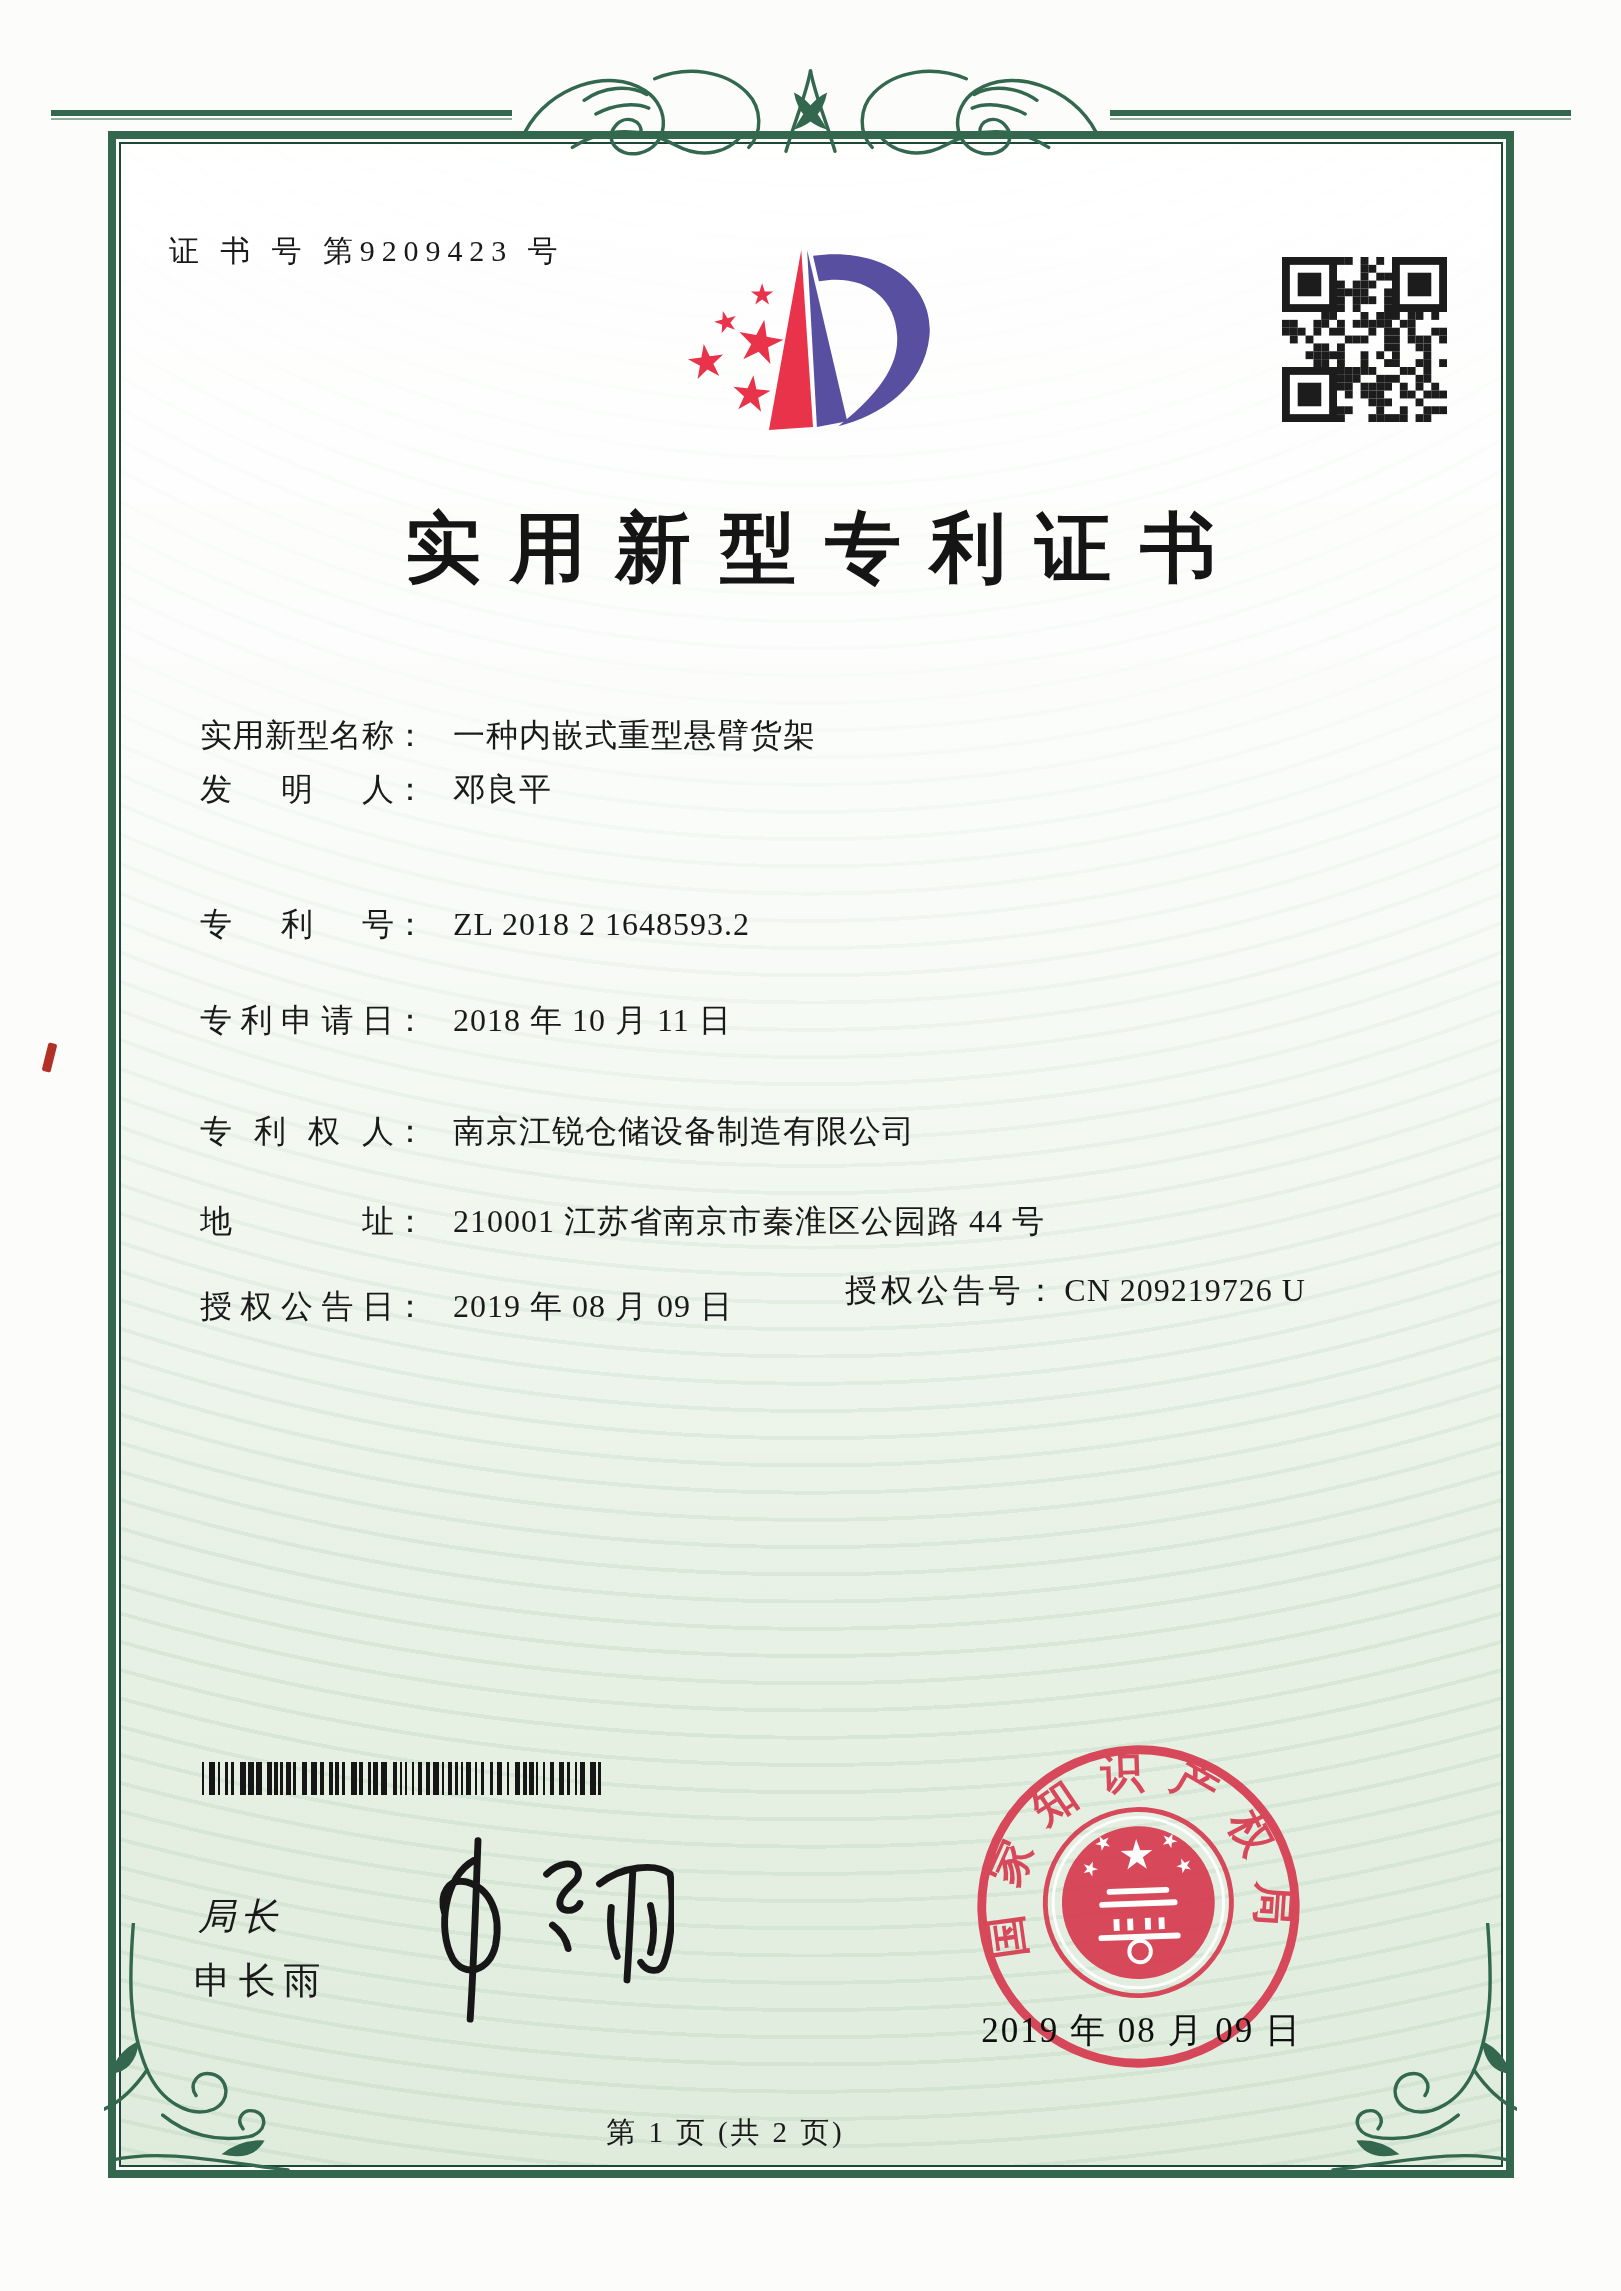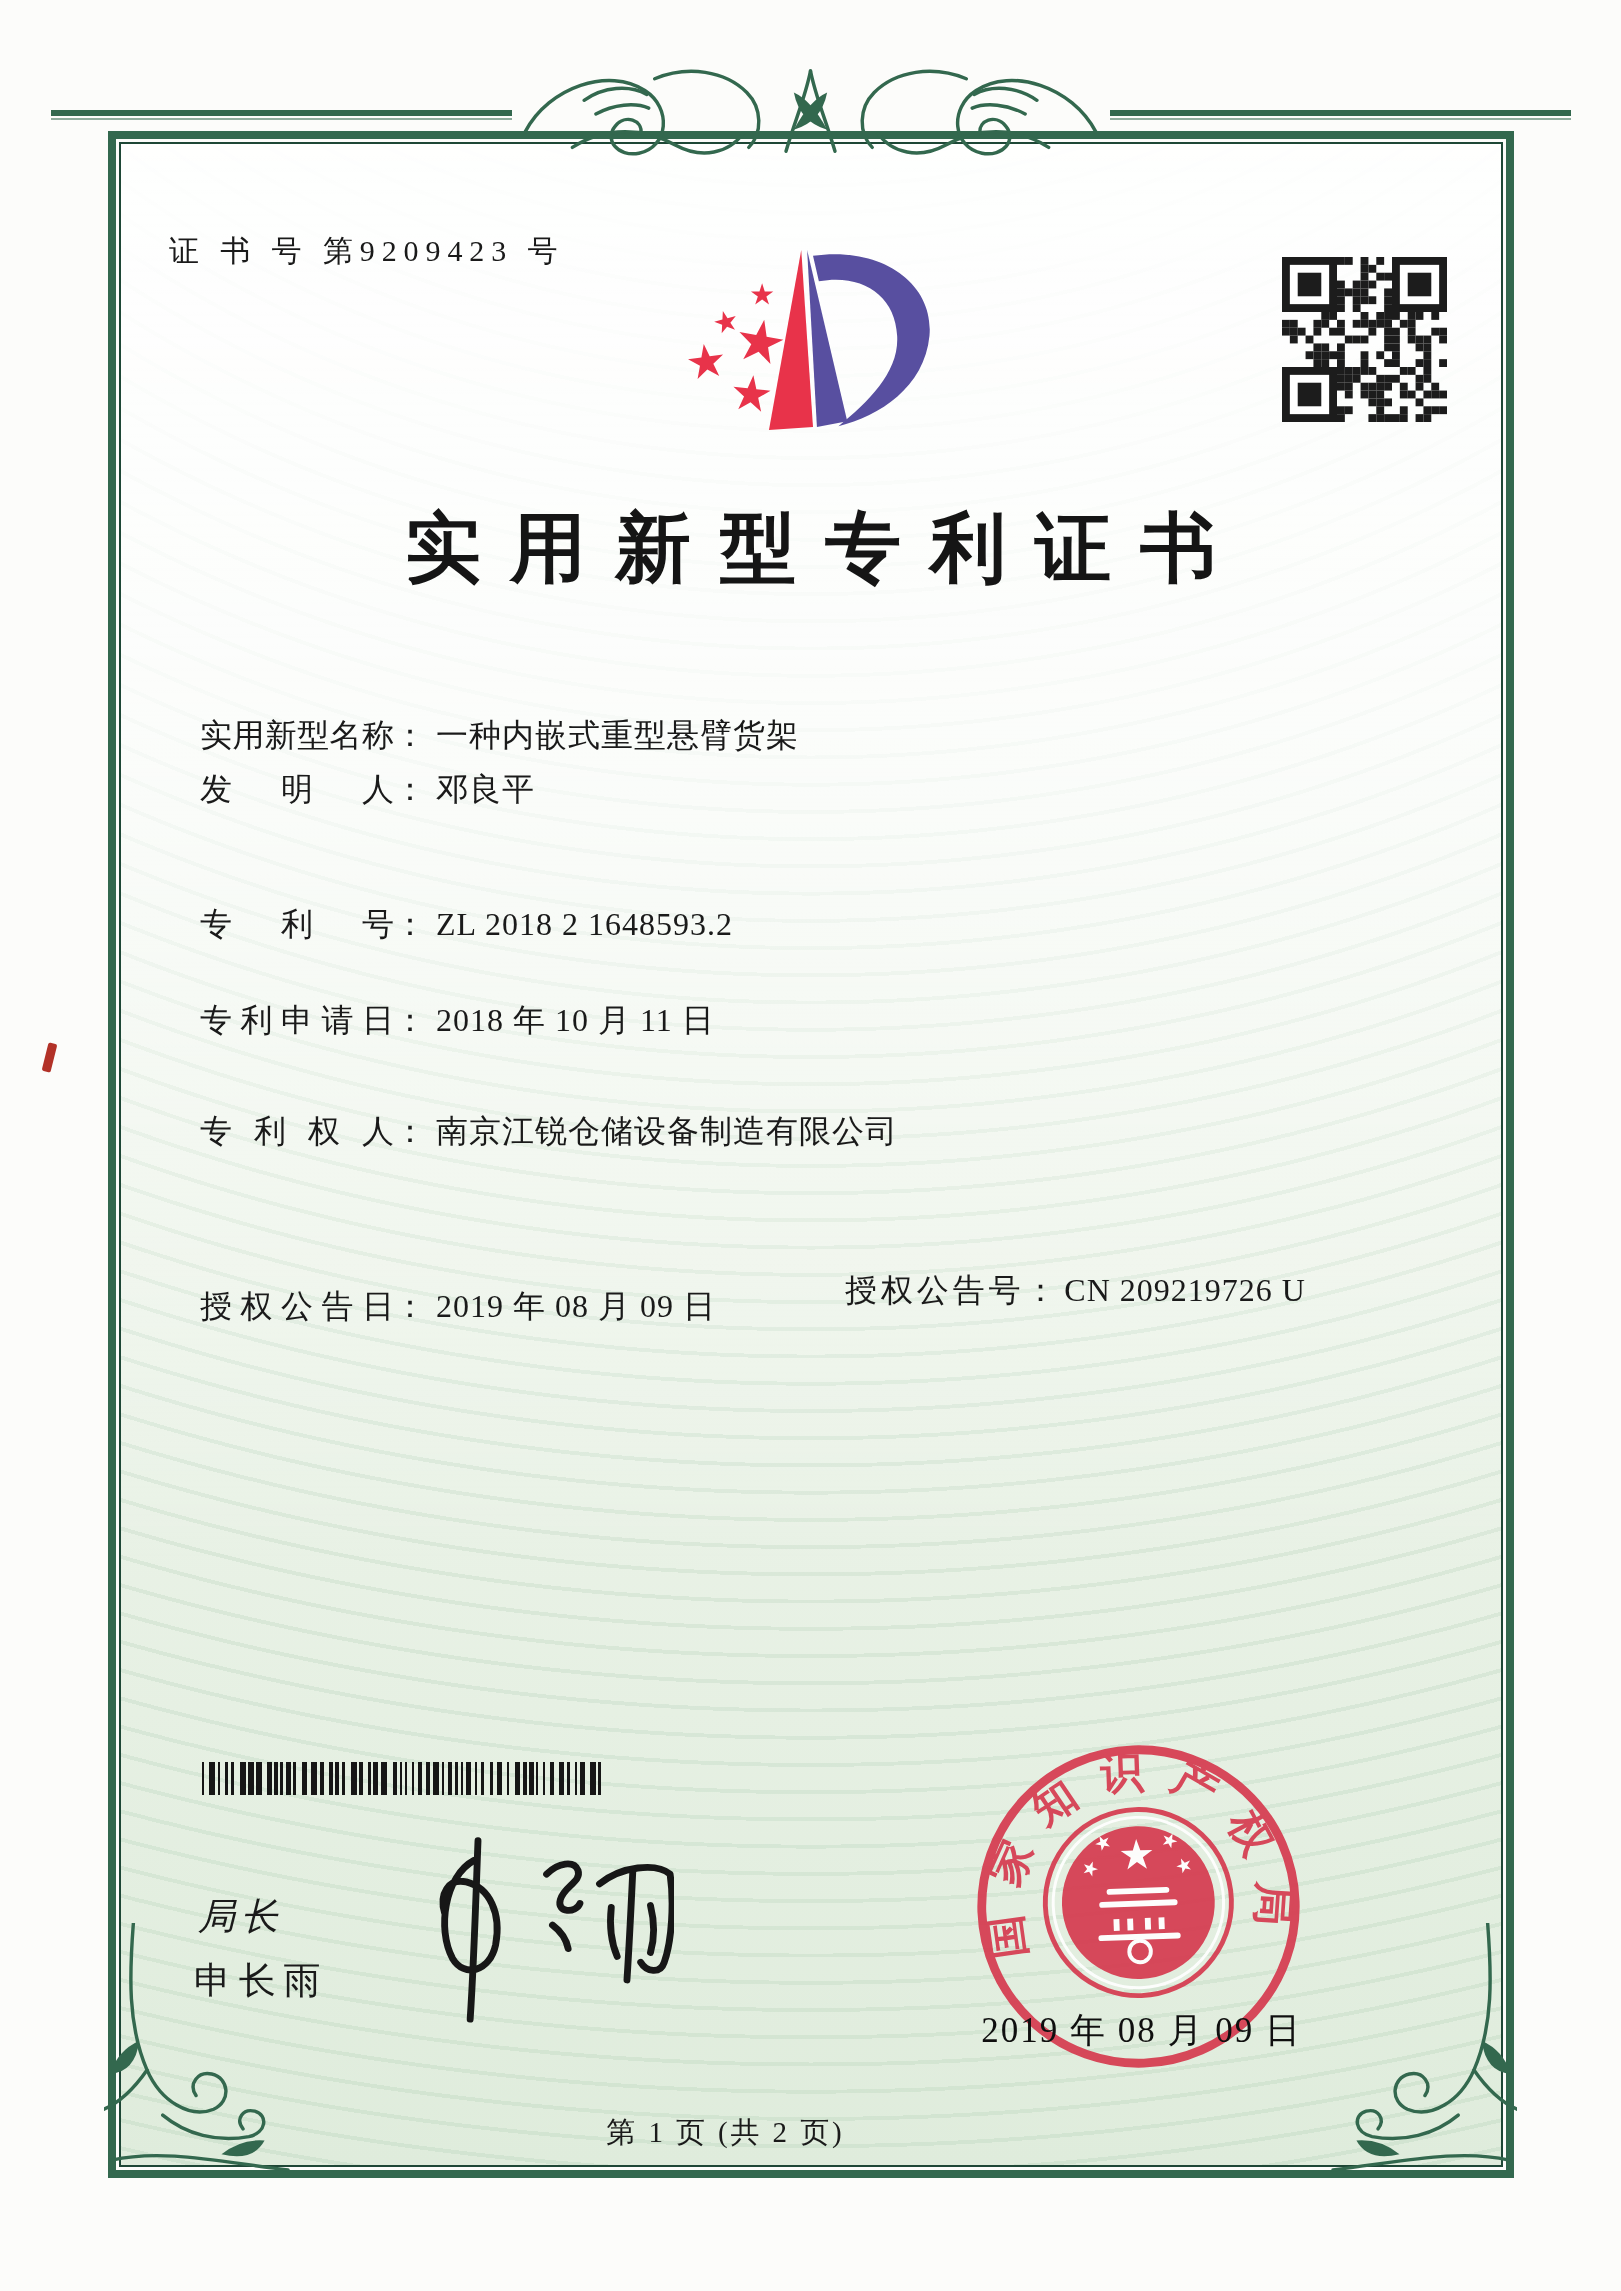--- a/index.html
+++ b/index.html
@@ -40,21 +40,21 @@
   .logo{position:absolute;left:676px;top:238px;width:274px;height:206px;z-index:5;}
   .qr{position:absolute;left:1282px;top:257px;width:165px;height:165px;z-index:5;}
   .title{
     position:absolute;left:0;right:0;top:498px;text-align:center;z-index:5;
     font-size:76px;font-weight:bold;letter-spacing:29px;text-indent:29px;color:#151515;
   }
   
   .row{position:absolute;left:200px;font-size:32px;white-space:nowrap;z-index:5;}
   .flabel{display:inline-block;width:194px;text-align:justify;text-align-last:justify;vertical-align:bottom;margin-top:16px;}
   .colon{display:inline-block;}
-  .fvalue{margin-left:10px;letter-spacing:1px;}
+  .fvalue{margin-left:27px;letter-spacing:1px;}
   .grant{position:absolute;left:645px;top:0;white-space:nowrap;}
   .grant .glabel{letter-spacing:3.9px;}
   .grant .fvalue{margin-left:7.8px;}
   
   .body-text{
     position:absolute;left:192px;top:1345px;width:1245px;z-index:5;
     font-size:33px;line-height:61px;text-align:justify;color:#141414;
   }
   .body-text p{margin:0;text-indent:2em;}
   
@@ -301,20 +301,23 @@
   </div>
   <div class="row" style="top:887px">
     <span class="flabel">专利号</span><span class="colon">：</span><span class="fvalue">ZL 2018 2 1648593.2</span>
   </div>
   <div class="row" style="top:983px">
     <span class="flabel">专利申请日</span><span class="colon">：</span><span class="fvalue">2018 年 10 月 11 日</span>
   </div>
   <div class="row" style="top:1094px">
     <span class="flabel">专利权人</span><span class="colon">：</span><span class="fvalue">南京江锐仓储设备制造有限公司</span>
   </div>
+  <div class="row" style="top:1184px">
+    <span class="flabel">地址</span><span class="colon">：</span><span class="fvalue">210001 江苏省南京市秦淮区公园路 44 号</span>
+  </div>
   <div class="row" style="top:1269px">
     <span class="flabel">授权公告日</span><span class="colon">：</span><span class="fvalue">2019 年 08 月 09 日</span>
     <span class="grant">
       <span class="glabel">授权公告号</span><span class="colon">：</span><span class="fvalue">CN 209219726 U</span>
     </span>
   </div>
 
 
   <div class="barcode" id="barcode">
       <div style="left:0px;width:2px"></div>

